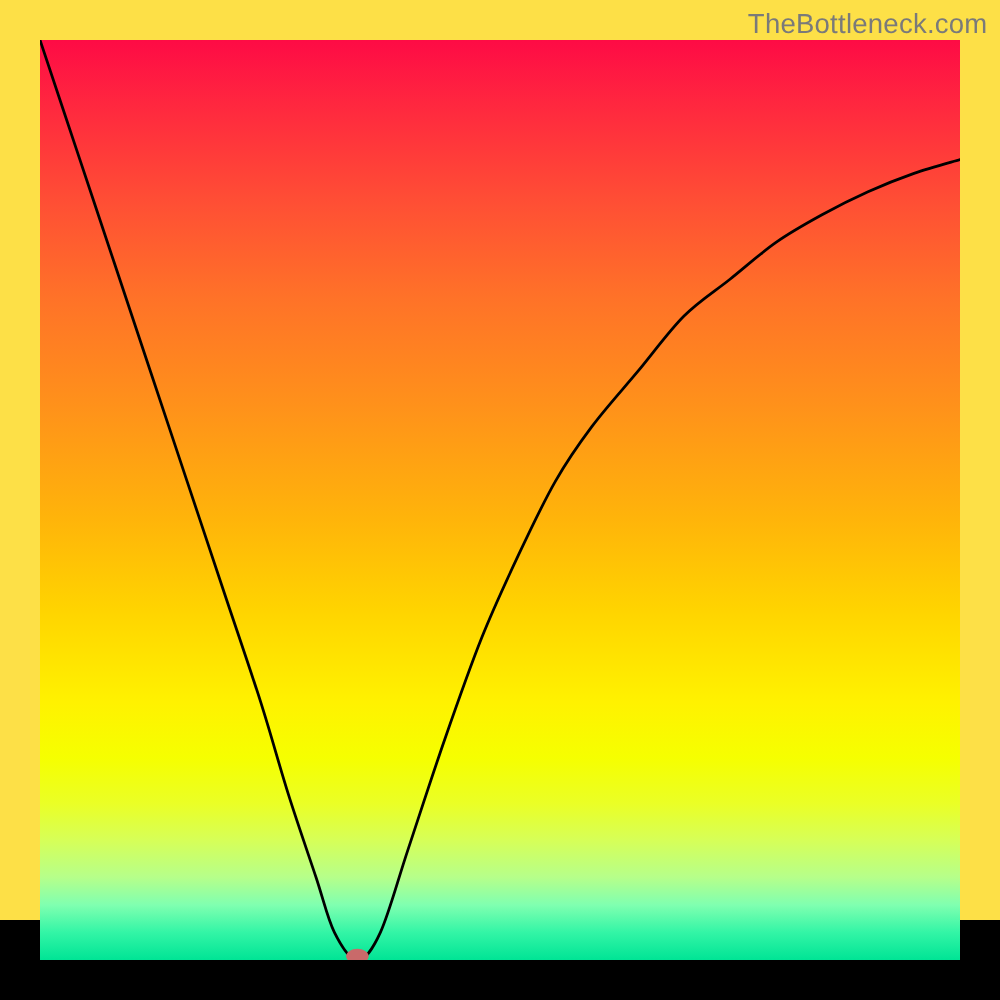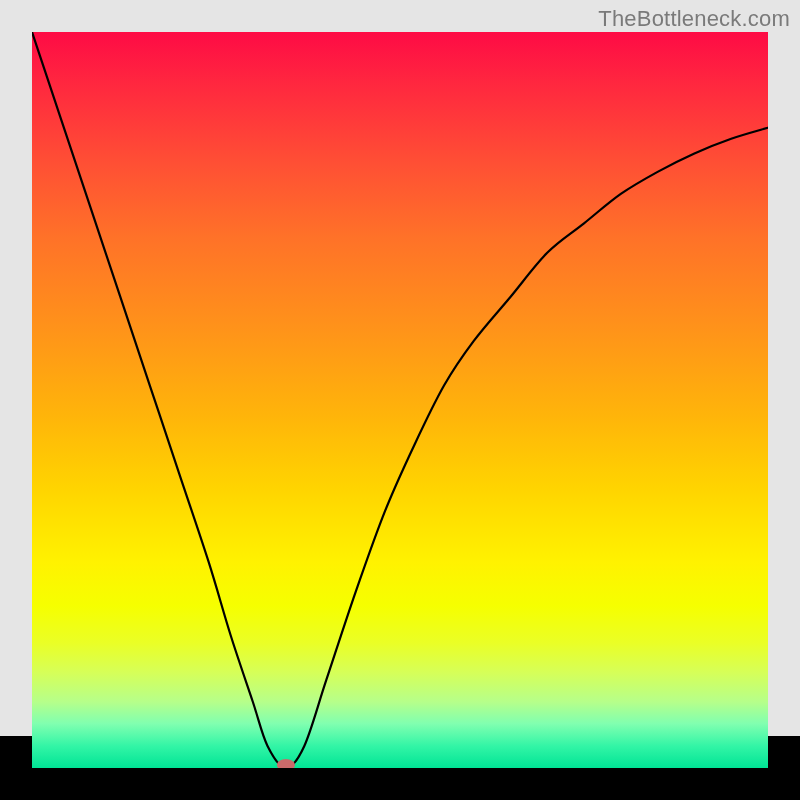--- a/index.html
+++ b/index.html
@@ -8,21 +8,21 @@
     width: 800px;
     height: 800px;
     overflow: hidden;
     background: #000;
     font-family: Arial, Helvetica, sans-serif;
   }
   .frame {
     position: relative;
     width: 800px;
     height: 736px;
-    background: #e5e5e5;
+    background: #fde047;
   }
   .plot {
     position: absolute;
     left: 32px;
     top: 32px;
     width: 736px;
     height: 736px;
     
     background: linear-gradient(to bottom,
       #fe0b45 0%,

